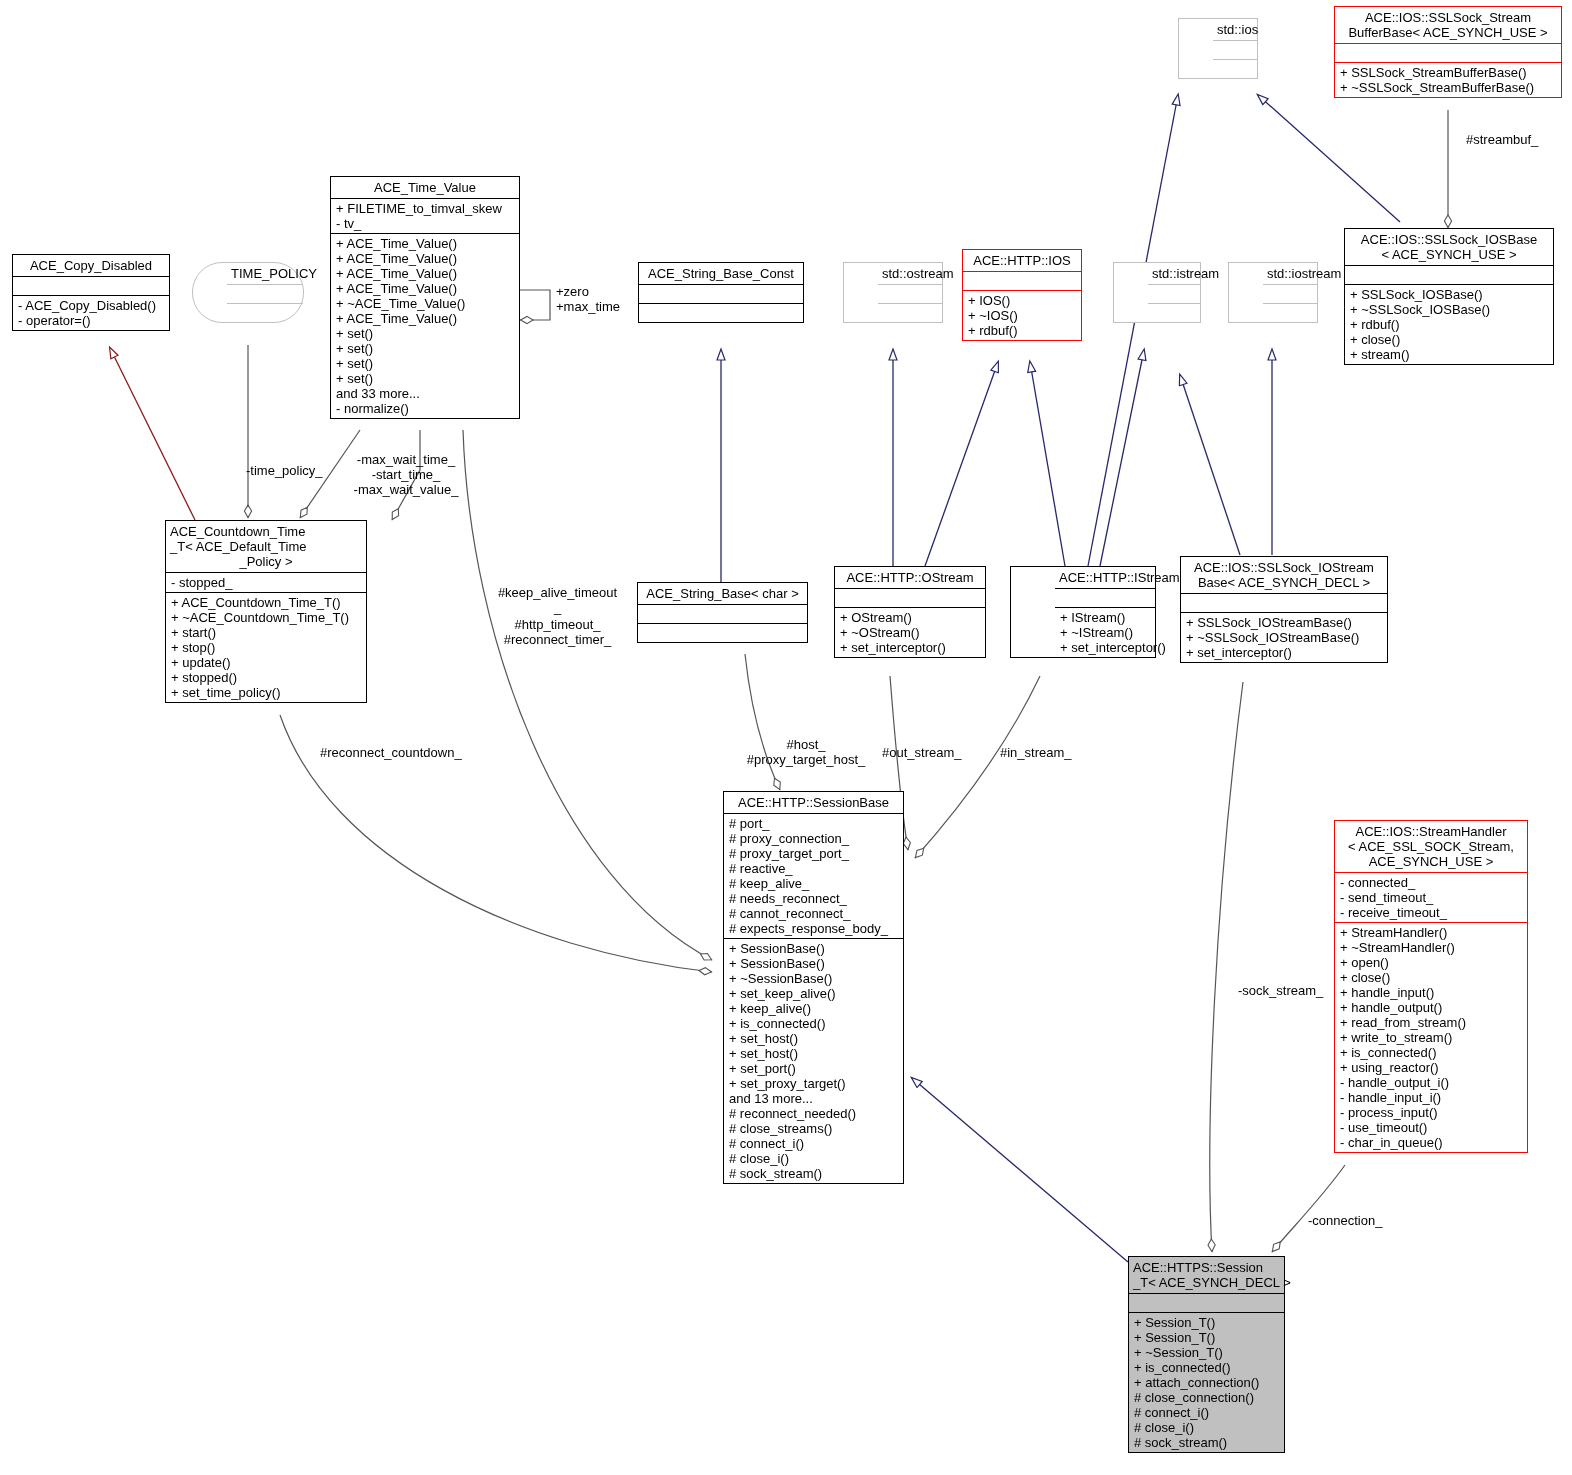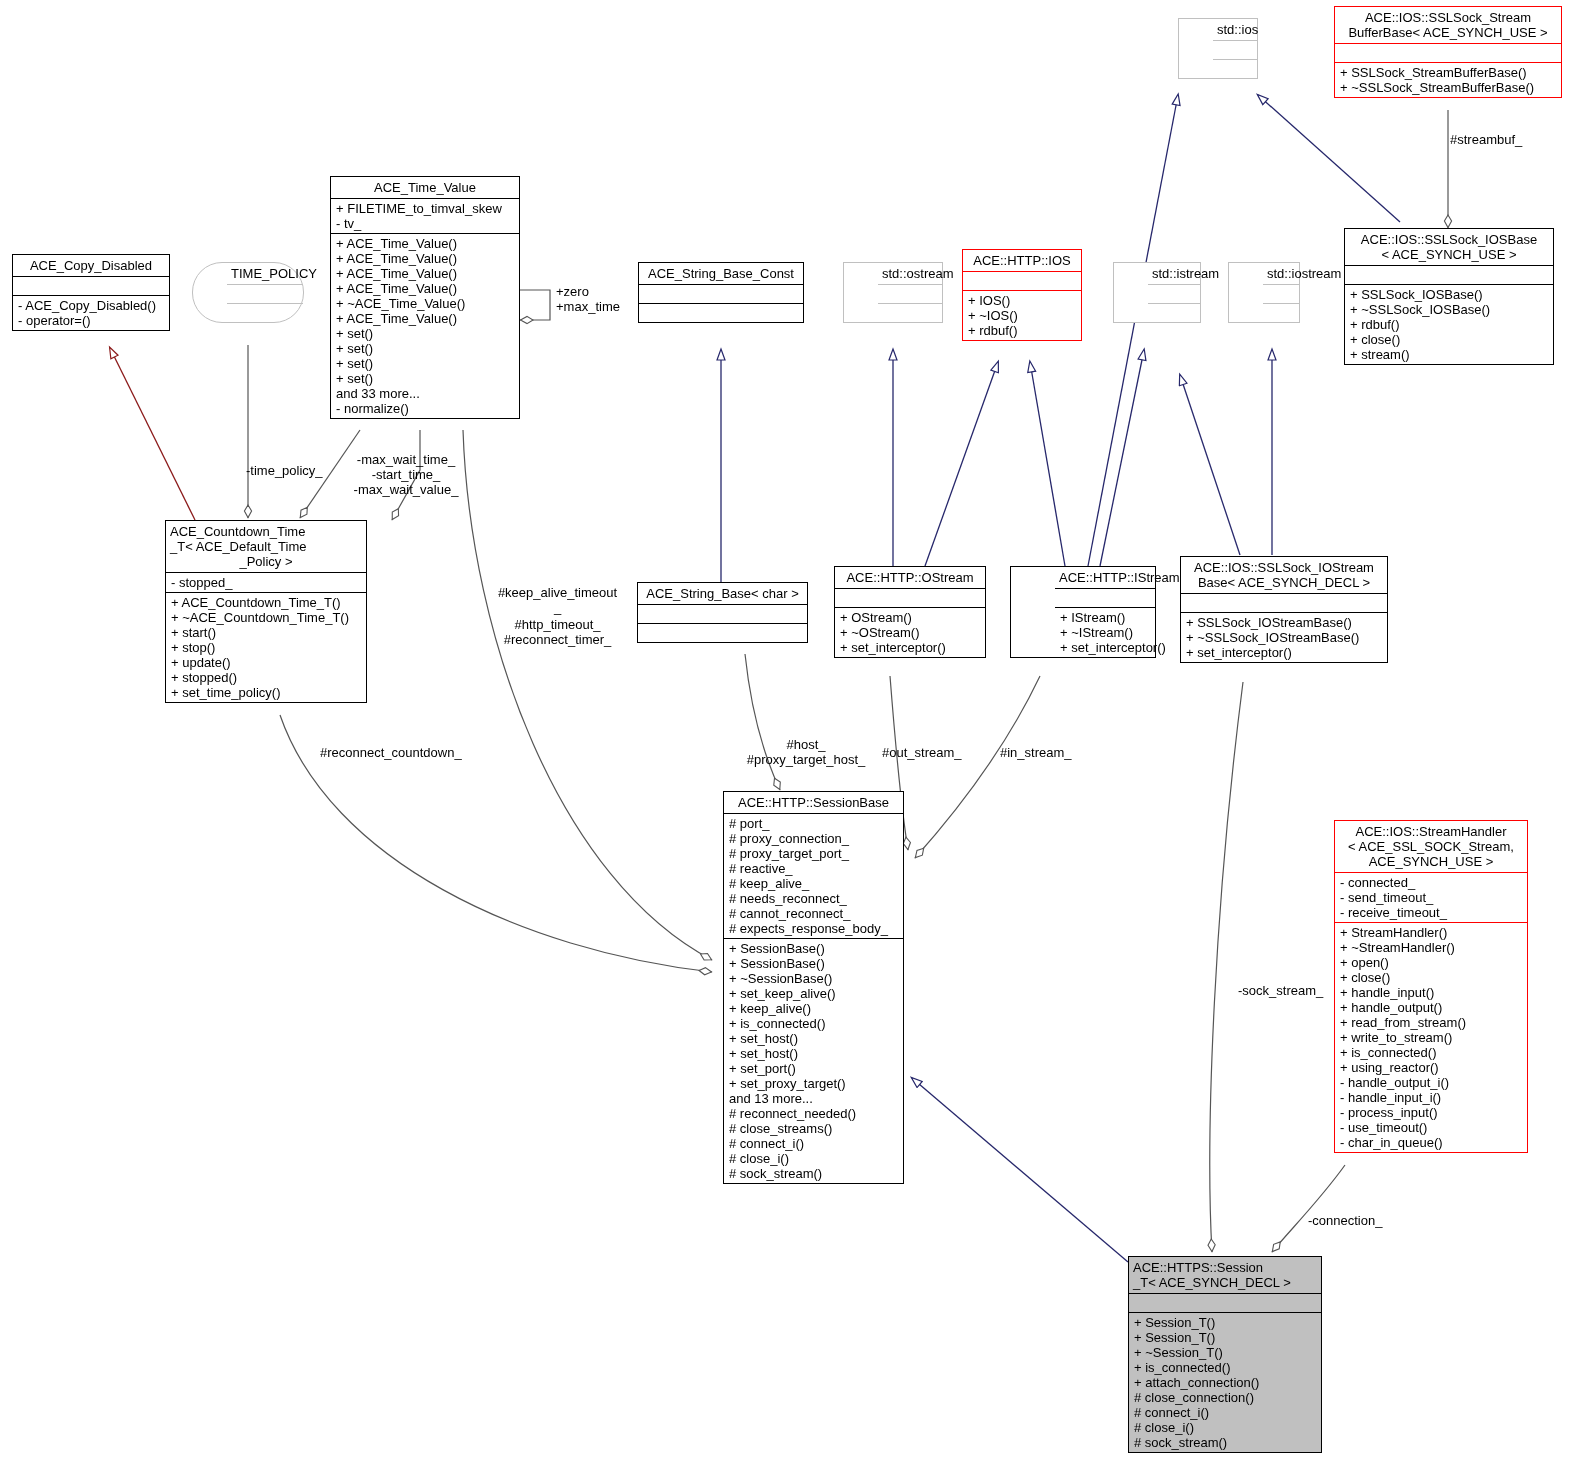--- a/index.html
+++ b/index.html
@@ -237,21 +237,21 @@
   <div class="node gray" style="left:1113px;top:262px;width:88px;">
     <div class="title">
         <div class="row">std::istream</div>
       </div>
     <div class="sep"></div>
     <div class="attrs empty"></div>
     <div class="sep"></div>
     <div class="ops empty"></div>
   </div>
 
-  <div class="node gray" style="left:1228px;top:262px;width:72px;">
+  <div class="node gray" style="left:1228px;top:262px;width:90px;">
     <div class="title">
         <div class="row">std::iostream</div>
       </div>
     <div class="sep"></div>
     <div class="attrs empty"></div>
     <div class="sep"></div>
     <div class="ops empty"></div>
   </div>
 
   <div class="node" style="left:165px;top:520px;width:202px;">
@@ -390,42 +390,42 @@
       <div class="row">+ is_connected()</div>
       <div class="row">+ using_reactor()</div>
       <div class="row">- handle_output_i()</div>
       <div class="row">- handle_input_i()</div>
       <div class="row">- process_input()</div>
       <div class="row">- use_timeout()</div>
       <div class="row">- char_in_queue()</div>
     </div>
   </div>
 
-  <div class="node filled" style="left:1128px;top:1256px;width:194px;">
+  <div class="node filled" style="left:1128px;top:1256px;width:157px;">
     <div class="title">
       <div class="row" style="text-align:left">ACE::HTTPS::Session</div>
       <div class="row" style="text-align:left">_T&lt; ACE_SYNCH_DECL &gt;</div>
     </div>
     <div class="sep"></div>
     <div class="attrs empty"></div>
     <div class="sep"></div>
     <div class="ops">
       <div class="row">+ Session_T()</div>
       <div class="row">+ Session_T()</div>
       <div class="row">+ ~Session_T()</div>
       <div class="row">+ is_connected()</div>
       <div class="row">+ attach_connection()</div>
       <div class="row"># close_connection()</div>
       <div class="row"># connect_i()</div>
       <div class="row"># close_i()</div>
       <div class="row"># sock_stream()</div>
     </div>
   </div>
 
-  <div class="elabel l" style="left:1450px;top:132px;">#streambuf_</div>
+  <div class="elabel l" style="left:1450px;top:132px;padding-left:16px;">#streambuf_</div>
   <div class="elabel l" style="left:556px;top:284px;">+zero
 +max_time</div>
   <div class="elabel l" style="left:246px;top:463px;">-time_policy_</div>
   <div class="elabel c" style="left:348px;top:452px;width:116px;">-max_wait_time_
 -start_time_
 -max_wait_value_</div>
   <div class="elabel c" style="left:490px;top:585px;width:135px;">#keep_alive_timeout
 _</div>
   <div class="elabel c" style="left:490px;top:617px;width:135px;">#http_timeout_
 #reconnect_timer_</div>

